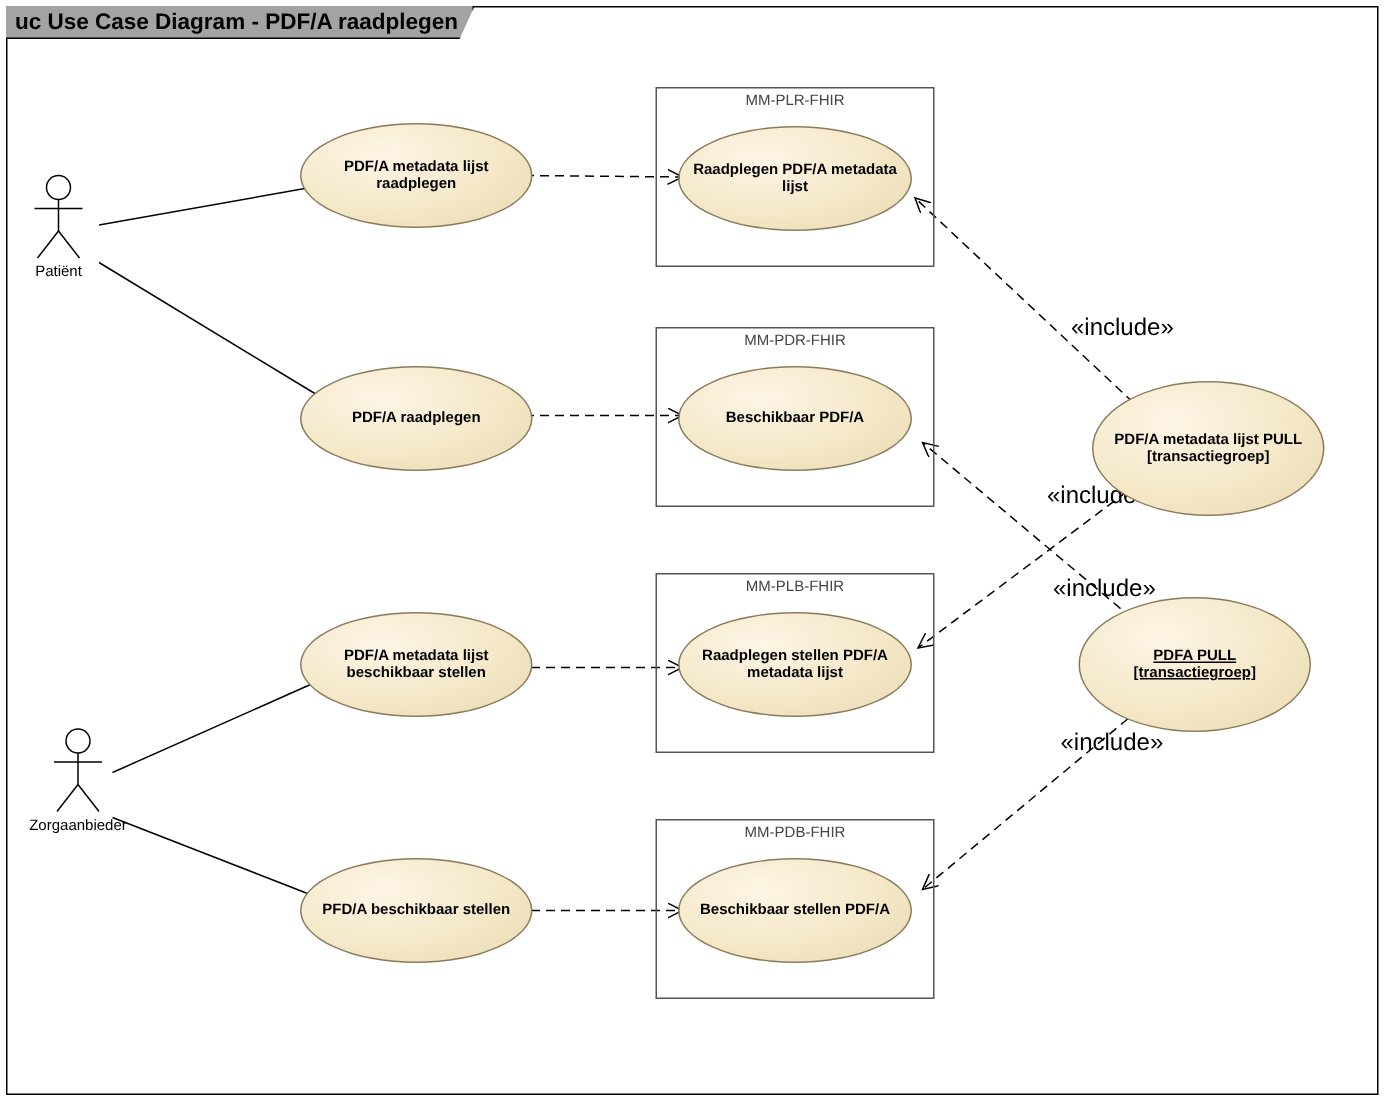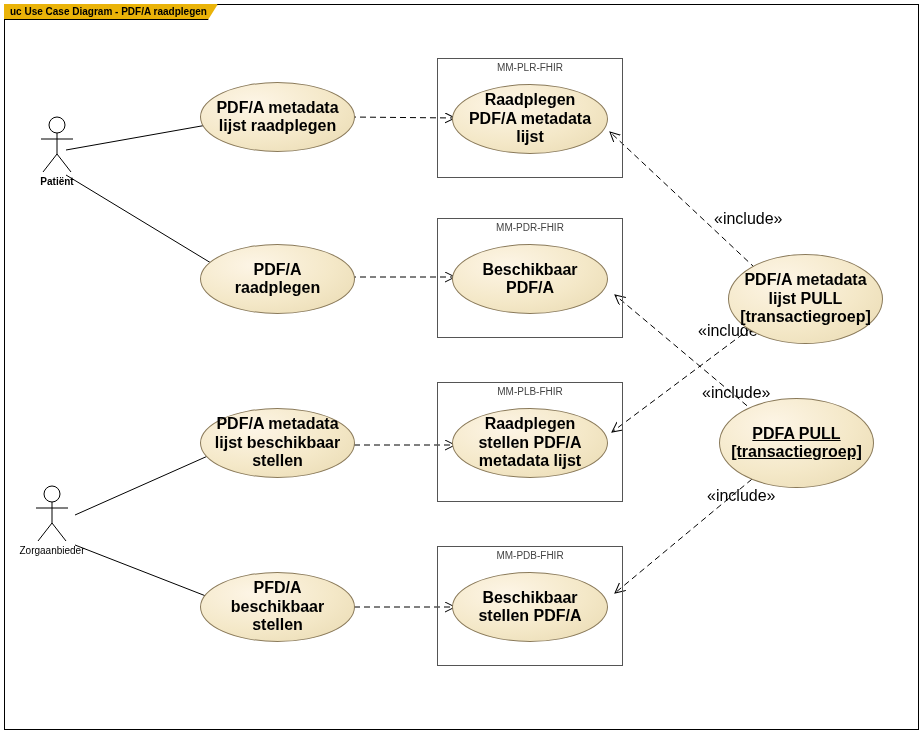--- a/index.html
+++ b/index.html
@@ -14,47 +14,47 @@
   .frame{
     position:absolute;
     left:4px; top:4px;
     width:915px; height:726px;
     border:1px solid #000;
     box-sizing:border-box;
   }
   .frame-title{
     position:absolute;
     left:-1px; top:-1px;
-    background:#eab308;
+    background:#a3a3a3;
     border:1px solid #000;
     border-top:none; border-left:none;
     padding:2px 10px 2px 6px;
     font-weight:bold;
-    font-size:10px;
+    font-size:15px;
     clip-path: polygon(0 0, 100% 0, calc(100% - 10px) 100%, 0 100%);
   }
   .frame-title .uc-prefix{font-weight:bold;}
   .actor{
     position:absolute;
     width:70px;
     text-align:center;
   }
   .actor svg{display:block;margin:0 auto;}
   .actor-label{margin-top:2px;font-size:10px;}
   .usecase{
     position:absolute;
     border:1px solid #8a7a5a;
     border-radius:50%;
     background: radial-gradient(ellipse at 35% 30%, #fdf5e6 0%, #f4e8c8 55%, #e8d9b0 100%);
     display:flex;
     align-items:center;
     justify-content:center;
     text-align:center;
     font-weight:bold;
-    font-size:16px;
+    font-size:10px;
     padding:0 8px;
     box-sizing:border-box;
     line-height:1.15;
   }
   .system-boundary{
     position:absolute;
     border:1px solid #555;
     box-sizing:border-box;
   }
   .system-title{
@@ -116,21 +116,21 @@
   <line x1="770" y1="425" x2="615" y2="295" stroke="#000" stroke-width="1" stroke-dasharray="6,4" marker-end="url(#arrow-open)"></line>
 
   <line x1="775" y1="460" x2="615" y2="593" stroke="#000" stroke-width="1" stroke-dasharray="6,4" marker-end="url(#arrow-open)"></line>
 </svg>
 
 <div class="include-label" style="left:714px; top:210px;">«include»</div>
 <div class="include-label" style="left:698px; top:322px;">«include»</div>
 <div class="include-label" style="left:702px; top:384px;">«include»</div>
 <div class="include-label" style="left:707px; top:487px;">«include»</div>
 
-<div class="actor" style="left:22px; top:116px;font-weight:bold;">
+<div class="actor" style="left:4px; top:116px;">
   <svg width="36" height="58" viewBox="0 0 36 58">
     <circle cx="18" cy="9" r="8" fill="none" stroke="#000"></circle>
     <line x1="18" y1="17" x2="18" y2="38" stroke="#000"></line>
     <line x1="2" y1="23" x2="34" y2="23" stroke="#000"></line>
     <line x1="18" y1="38" x2="4" y2="56" stroke="#000"></line>
     <line x1="18" y1="38" x2="32" y2="56" stroke="#000"></line>
   </svg>
   <div class="actor-label">Patiënt</div>
 </div>
 

